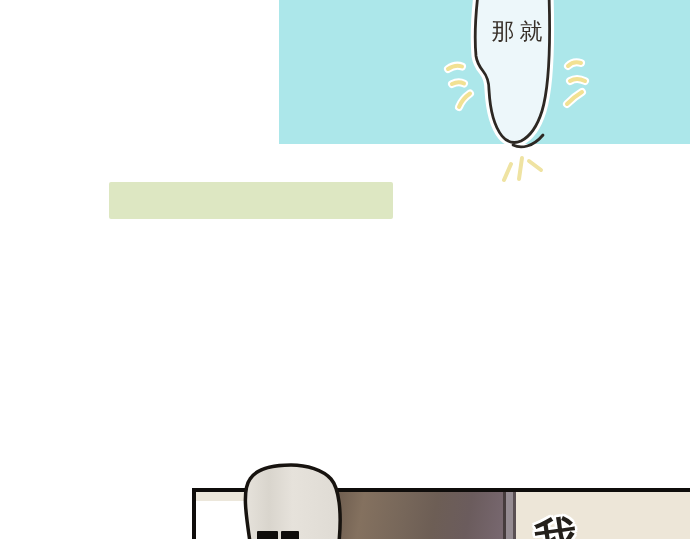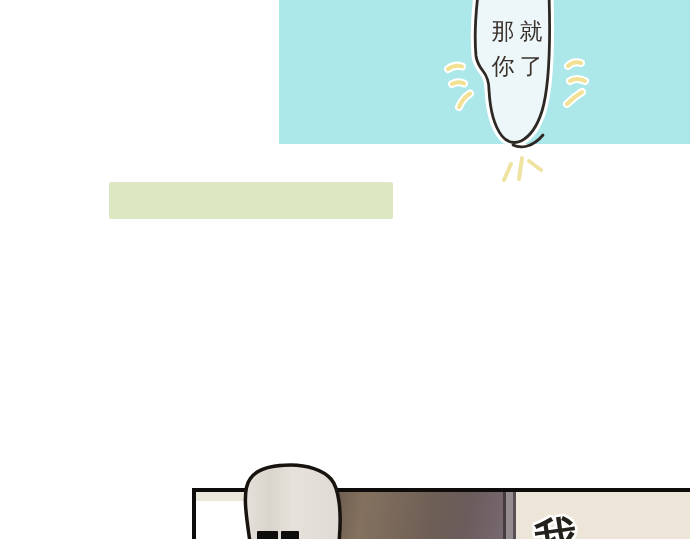--- a/index.html
+++ b/index.html
@@ -106,21 +106,20 @@
 
     <g fill="none" stroke="#efe3a2" stroke-width="4" stroke-linecap="round">
       <path d="M511,164 L504,180"></path>
       <path d="M522,158 L519,179"></path>
       <path d="M529,161 L541,170"></path>
     </g>
   </svg>
 
   <div class="bubble-text">
     <div class="bubble-line">那就</div>
-    <div class="bubble-line">你了</div>
   </div>
 
   <div class="green-bar"></div>
 
   <div class="bottom-panel">
     <div class="wall-strip"></div>
     <div class="door"></div>
     <div class="door-edge-dark"></div>
     <div class="door-edge-light"></div>
     <div class="door-edge-dark2"></div>

